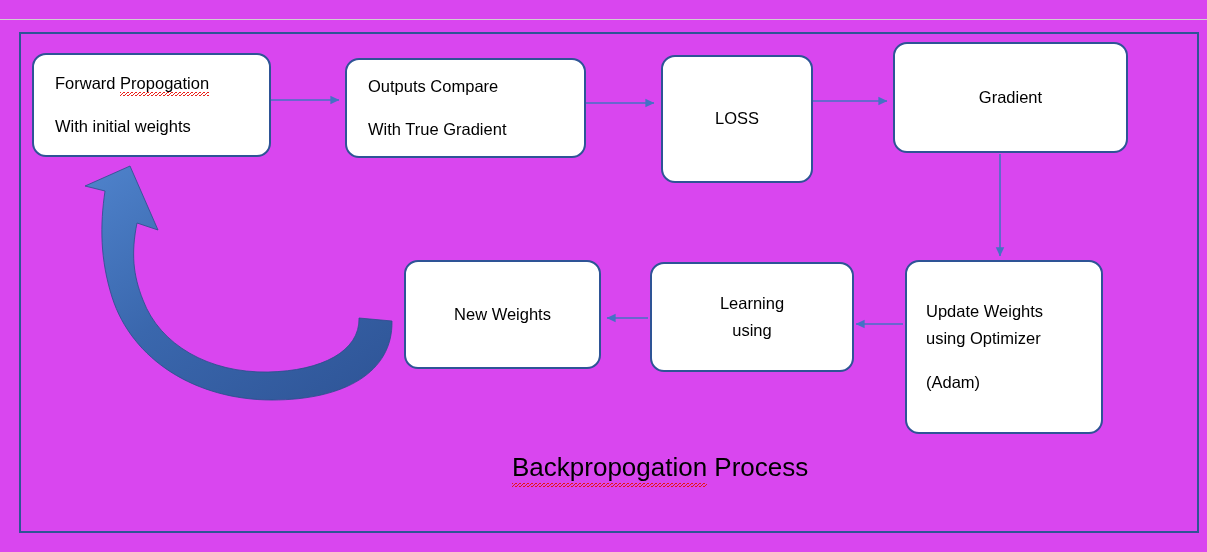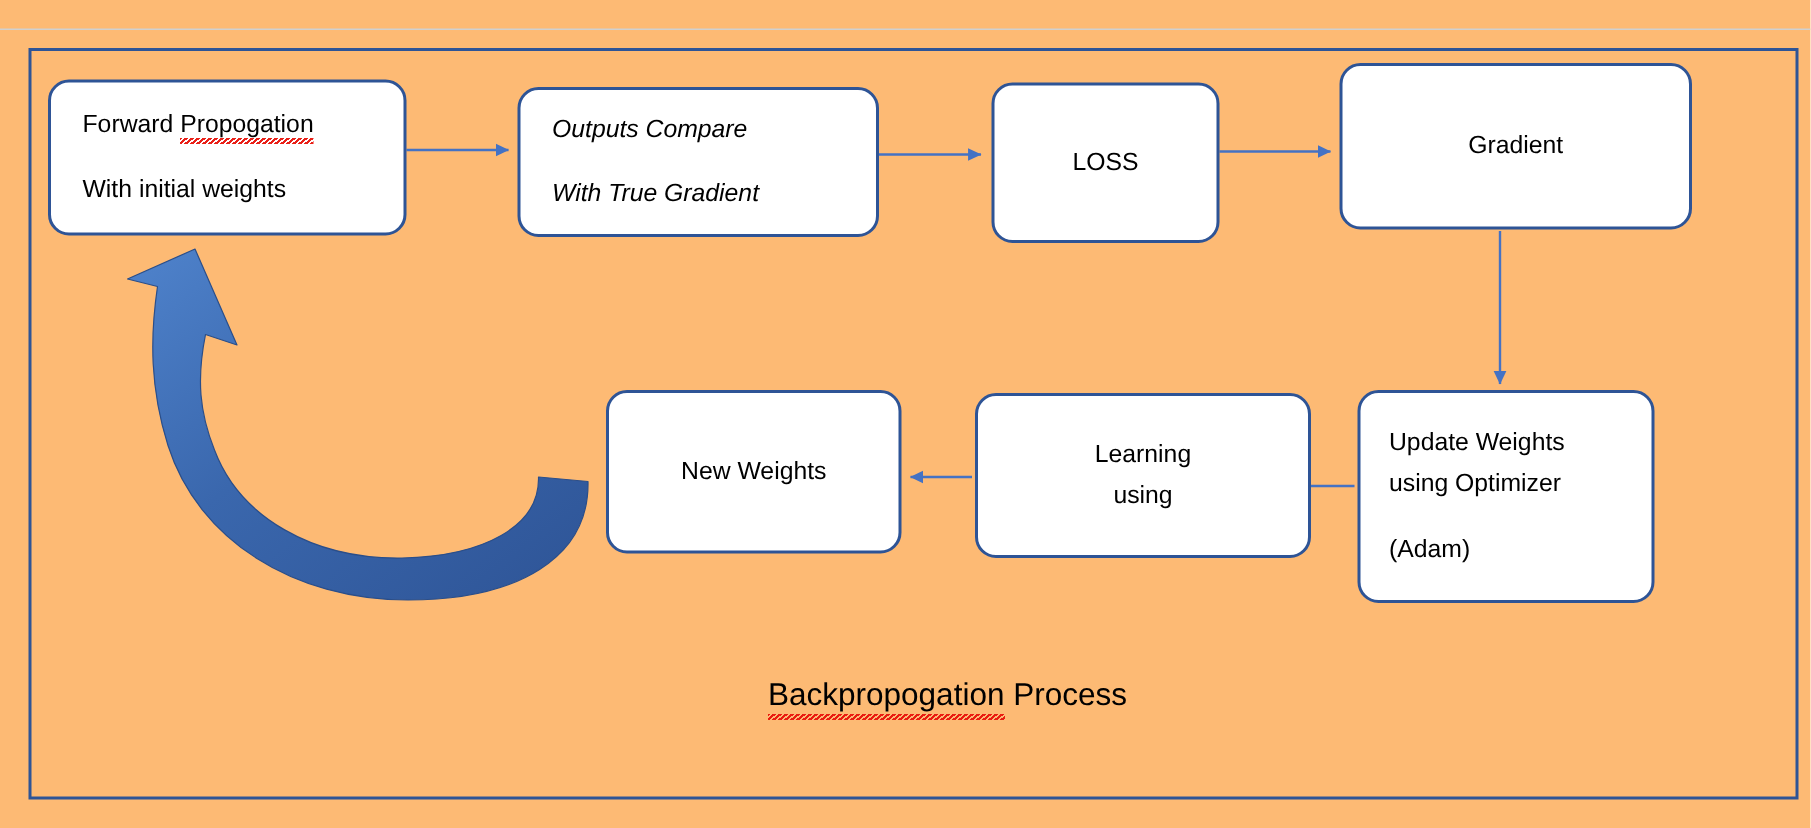--- a/index.html
+++ b/index.html
@@ -12,21 +12,21 @@
     font-family: "Liberation Sans", sans-serif;
     width: 1207px;
     height: 552px;
     overflow: hidden;
     position: relative;
   }
   #canvas {
     position: relative;
     width: 1207px;
     height: 552px;
-    background: #fdba74;
+    background: #d946ef;
   }
   
   .page-rule {
     position: absolute;
     left: 0;
     top: 19px;
     width: 1207px;
     height: 1px;
     background: #d0d0d0;
   }
@@ -100,21 +100,21 @@
     top: 0;
     width: 1207px;
     height: 552px;
     pointer-events: none;
   }
   
   .diagram-title {
     position: absolute;
     left: 512px;
     top: 452px;
-    font-size: 21px;
+    font-size: 26px;
     color: #000000;
     white-space: nowrap;
     letter-spacing: 0px;
   }
 </style>
 </head>
 <body>
 
 <div id="canvas">
 
@@ -170,43 +170,43 @@
                C 322,371 360,351 359,318 Z" fill="url(#cycleGrad)" stroke="#2a4e8a" stroke-width="0.8" stroke-linejoin="round"></path>
     </g>
   </svg>
 
   <div class="node left-text" style="left:32px; top:53px; width:239px; height:104px;">
     <span class="ln"><span>Forward </span><span class="squiggle">Propogation</span></span>
     <span class="gap"></span>
     <span class="ln">With initial weights</span>
   </div>
 
-  <div class="node left-text" style="left:345px; top:58px; width:241px; height:100px;font-style:italic;">
+  <div class="node left-text" style="left:345px; top:58px; width:241px; height:100px;">
     <span class="ln">Outputs Compare</span>
     <span class="gap"></span>
     <span class="ln">With True Gradient</span>
   </div>
 
-  <div class="node center-text" style="left:661px; top:55px; width:152px; height:107px;">
+  <div class="node center-text" style="left:661px; top:55px; width:152px; height:128px;">
     <span class="ln">LOSS</span>
   </div>
 
   <div class="node center-text" style="left:893px; top:42px; width:235px; height:111px;">
     <span class="ln">Gradient</span>
   </div>
 
-  <div class="node left-text" style="left:905px; top:260px; width:198px; height:142px; padding-left:19px;">
+  <div class="node left-text" style="left:905px; top:260px; width:198px; height:174px; padding-left:19px;">
     <span class="ln">Update Weights</span>
     <span class="gap-sm"></span>
     <span class="ln">using Optimizer</span>
     <span class="gap"></span>
     <span class="ln">(Adam)</span>
   </div>
 
-  <div class="node center-text" style="left:650px; top:262px; width:224px; height:110px;">
+  <div class="node center-text" style="left:650px; top:262px; width:204px; height:110px;">
     <span class="ln">Learning</span>
     <span class="gap-sm"></span>
     <span class="ln">using</span>
   </div>
 
   <div class="node center-text" style="left:404px; top:260px; width:197px; height:109px;">
     <span class="ln">New Weights</span>
   </div>
 
   <div class="diagram-title">

